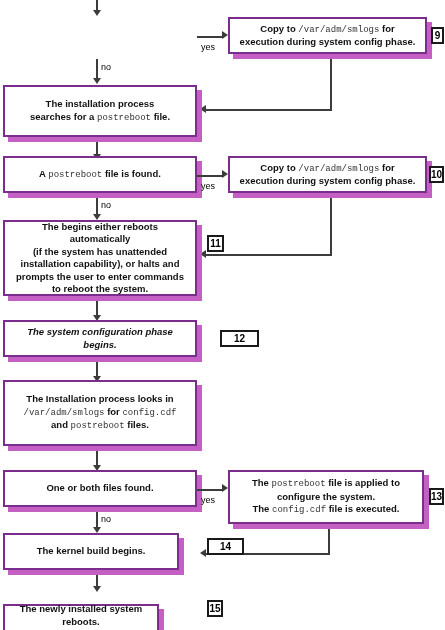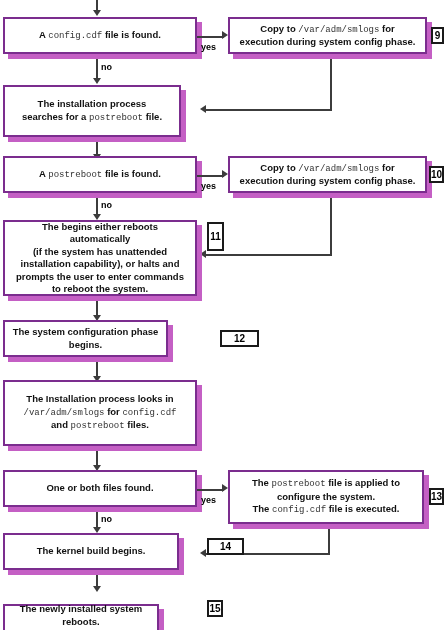--- a/index.html
+++ b/index.html
@@ -35,21 +35,21 @@
   .badge{
     position:absolute;box-sizing:border-box;
     border:2px solid #1a1a1a;background:#ffffff;
     font-size:10px;font-weight:bold;color:#000000;
     display:flex;align-items:center;justify-content:center;
     line-height:1;font-family:"Liberation Sans",sans-serif;
   }
 
   
   .blabel{
-    position:absolute;font-size:9px;font-weight:bold;color:#000000;
+    position:absolute;font-size:9px;font-weight:normal;color:#000000;
     line-height:1;letter-spacing:0px;
   }
 
   
   .conn{position:absolute;background:#3c3c3c;}
   .vline{width:2px;}
   .hline{height:2px;}
   .arrow-d{position:absolute;width:0;height:0;
     border-left:4px solid transparent;border-right:4px solid transparent;
     border-top:6px solid #3c3c3c;}
@@ -61,26 +61,20 @@
     border-right:6px solid #3c3c3c;}
 </style>
 </head>
 <body>
 
 <div id="chart">
 
   <div class="conn vline" style="left:96px;top:0px;height:12px;"></div>
   <div class="arrow-d" style="left:93px;top:10px;"></div>
 
-  <div class="node" style="left:3px;top:17px;width:194px;height:37px;">
-    <div class="shadow"></div>
-    <div class="body">
-      <div class="txt"><span>A </span><span class="mono">config.cdf</span><span> file is found.</span></div>
-    </div>
-  </div>
 
   <div class="conn hline" style="left:197px;top:36px;width:27px;"></div>
   <div class="arrow-r" style="left:222px;top:31px;"></div>
   <div class="blabel" style="left:201px;top:43px;">yes</div>
 
   <div class="node" style="left:228px;top:17px;width:199px;height:37px;">
     <div class="shadow"></div>
     <div class="body">
       <div class="txt"><span>Copy to </span><span class="mono">/var/adm/smlogs</span><span> for</span><br><span>execution during system config phase.</span></div>
     </div>
@@ -88,21 +82,21 @@
   <div class="badge" style="left:431px;top:27px;width:13px;height:17px;">9</div>
 
   <div class="conn vline" style="left:96px;top:59px;height:21px;"></div>
   <div class="arrow-d" style="left:93px;top:78px;"></div>
   <div class="blabel" style="left:101px;top:63px;">no</div>
 
   <div class="conn vline" style="left:330px;top:59px;height:52px;"></div>
   <div class="conn hline" style="left:206px;top:109px;width:126px;"></div>
   <div class="arrow-l" style="left:200px;top:105px;"></div>
 
-  <div class="node" style="left:3px;top:85px;width:178px;height:52px;">
+  <div class="node" style="left:3px;top:85px;width:194px;height:52px;">
     <div class="shadow"></div>
     <div class="body">
       <div class="txt"><span>The installation process</span><br><span>searches for a </span><span class="mono">postreboot</span><span> file.</span></div>
     </div>
   </div>
 
   <div class="conn vline" style="left:96px;top:142px;height:14px;"></div>
   <div class="arrow-d" style="left:93px;top:154px;"></div>
 
   <div class="node" style="left:3px;top:156px;width:194px;height:37px;">
@@ -131,26 +125,26 @@
   <div class="conn vline" style="left:330px;top:198px;height:58px;"></div>
   <div class="conn hline" style="left:206px;top:254px;width:126px;"></div>
   <div class="arrow-l" style="left:200px;top:250px;"></div>
 
   <div class="node" style="left:3px;top:220px;width:194px;height:76px;">
     <div class="shadow"></div>
     <div class="body">
       <div class="txt"><span>The begins either reboots automatically</span><br><span>(if the system has unattended</span><br><span>installation capability), or halts and</span><br><span>prompts the user to enter commands</span><br><span>to reboot the system.</span></div>
     </div>
   </div>
-  <div class="badge" style="left:207px;top:222px;width:17px;height:29px;">11</div>
+  <div class="badge" style="left:207px;top:235px;width:17px;height:17px;">11</div>
 
   <div class="conn vline" style="left:96px;top:301px;height:16px;"></div>
   <div class="arrow-d" style="left:93px;top:315px;"></div>
 
-  <div class="node" style="left:3px;top:320px;width:165px;height:37px;">
+  <div class="node" style="left:3px;top:320px;width:194px;height:37px;font-style:italic;">
     <div class="shadow"></div>
     <div class="body">
       <div class="txt"><span>The system configuration phase begins.</span></div>
     </div>
   </div>
   <div class="badge" style="left:220px;top:330px;width:39px;height:17px;">12</div>
 
   <div class="conn vline" style="left:96px;top:362px;height:16px;"></div>
   <div class="arrow-d" style="left:93px;top:376px;"></div>
 

